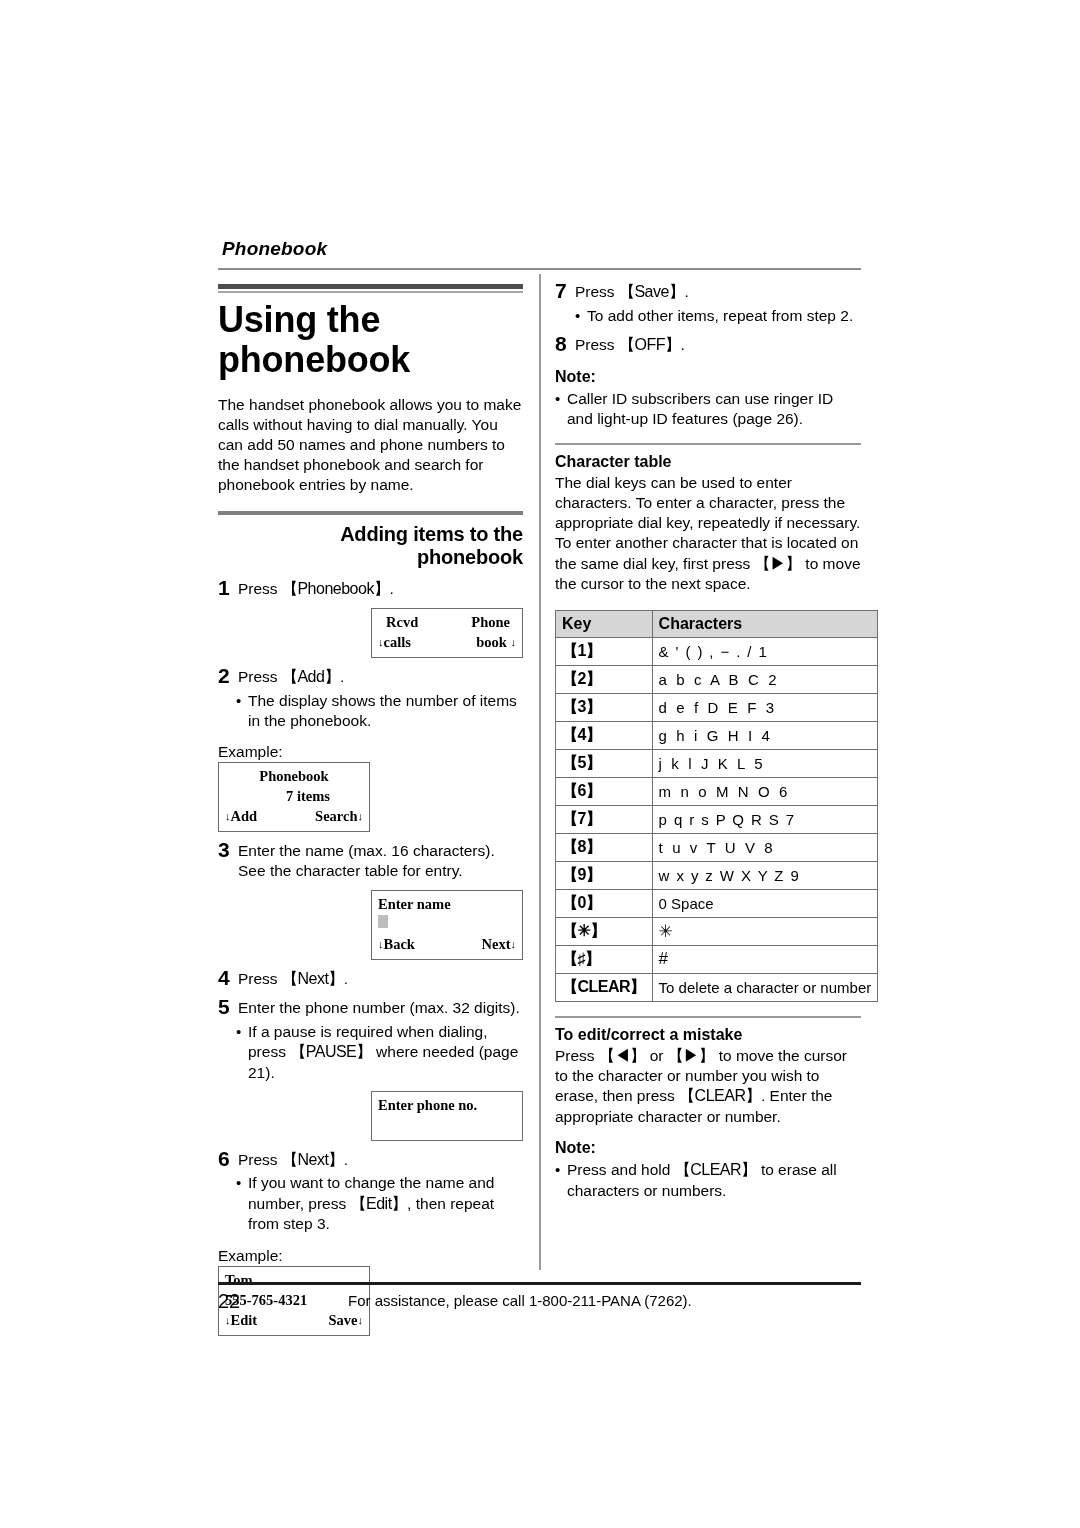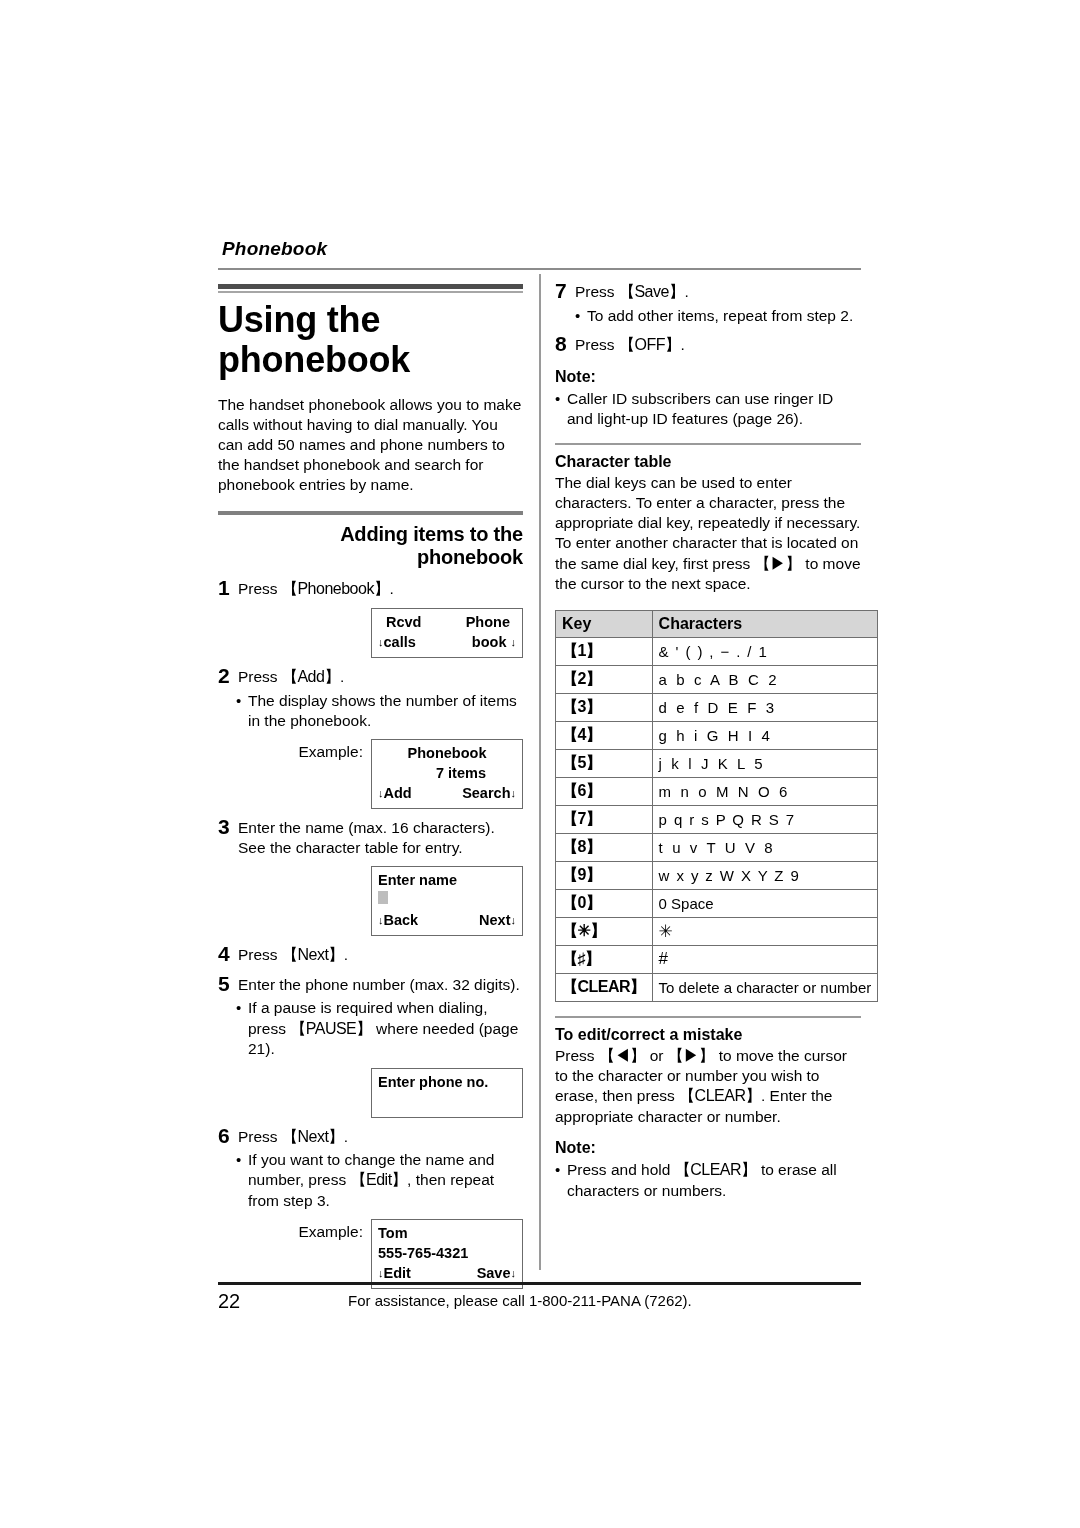--- a/index.html
+++ b/index.html
@@ -51,25 +51,25 @@
 
   
   .bul{display:flex;margin:3px 0 0 18px;}
   .bul .dot{width:12px;flex:0 0 12px;font-size:15px;line-height:1.30;}
   .bul .btxt{font-size:15.5px;line-height:1.30;flex:1;}
   .bul.r{margin-left:4px;}
   .brk{font-weight:normal;font-size:16px;letter-spacing:-.5px;}
 
   
   .lcdwrap{display:flex;justify-content:flex-end;margin:8px 0 0 0;align-items:flex-start;}
-  .lcdwrap.lbl{justify-content:flex-end;}
+  .lcdwrap.lbl{justify-content:flex-end;flex-direction:column;}
   .exlabel{font-size:15.5px;line-height:1.3;margin-right:8px;padding-top:3px;}
   .lcd{
     border:1.5px solid #6b6b6b;background:#fff;
-    font-family:Liberation Sans, sans-serif;
+    font-family:Liberation Serif, serif;
     font-size:14.5px;font-weight:bold;line-height:1.35;
     padding:4px 6px 4px 6px;
     width:152px;box-sizing:border-box;
   }
   .lcd .row{display:flex;align-items:baseline;white-space:pre;height:20px;}
   .lcd .row.ctr{justify-content:center;}
   .lcd .row.sp{justify-content:space-between;}
   .lcd .row.one{justify-content:flex-start;}
   .sk{display:inline-block;font-size:11px;line-height:1;position:relative;top:-1px;}
   .cursorblk{display:inline-block;width:10px;height:13px;background:#bdbdbd;}

